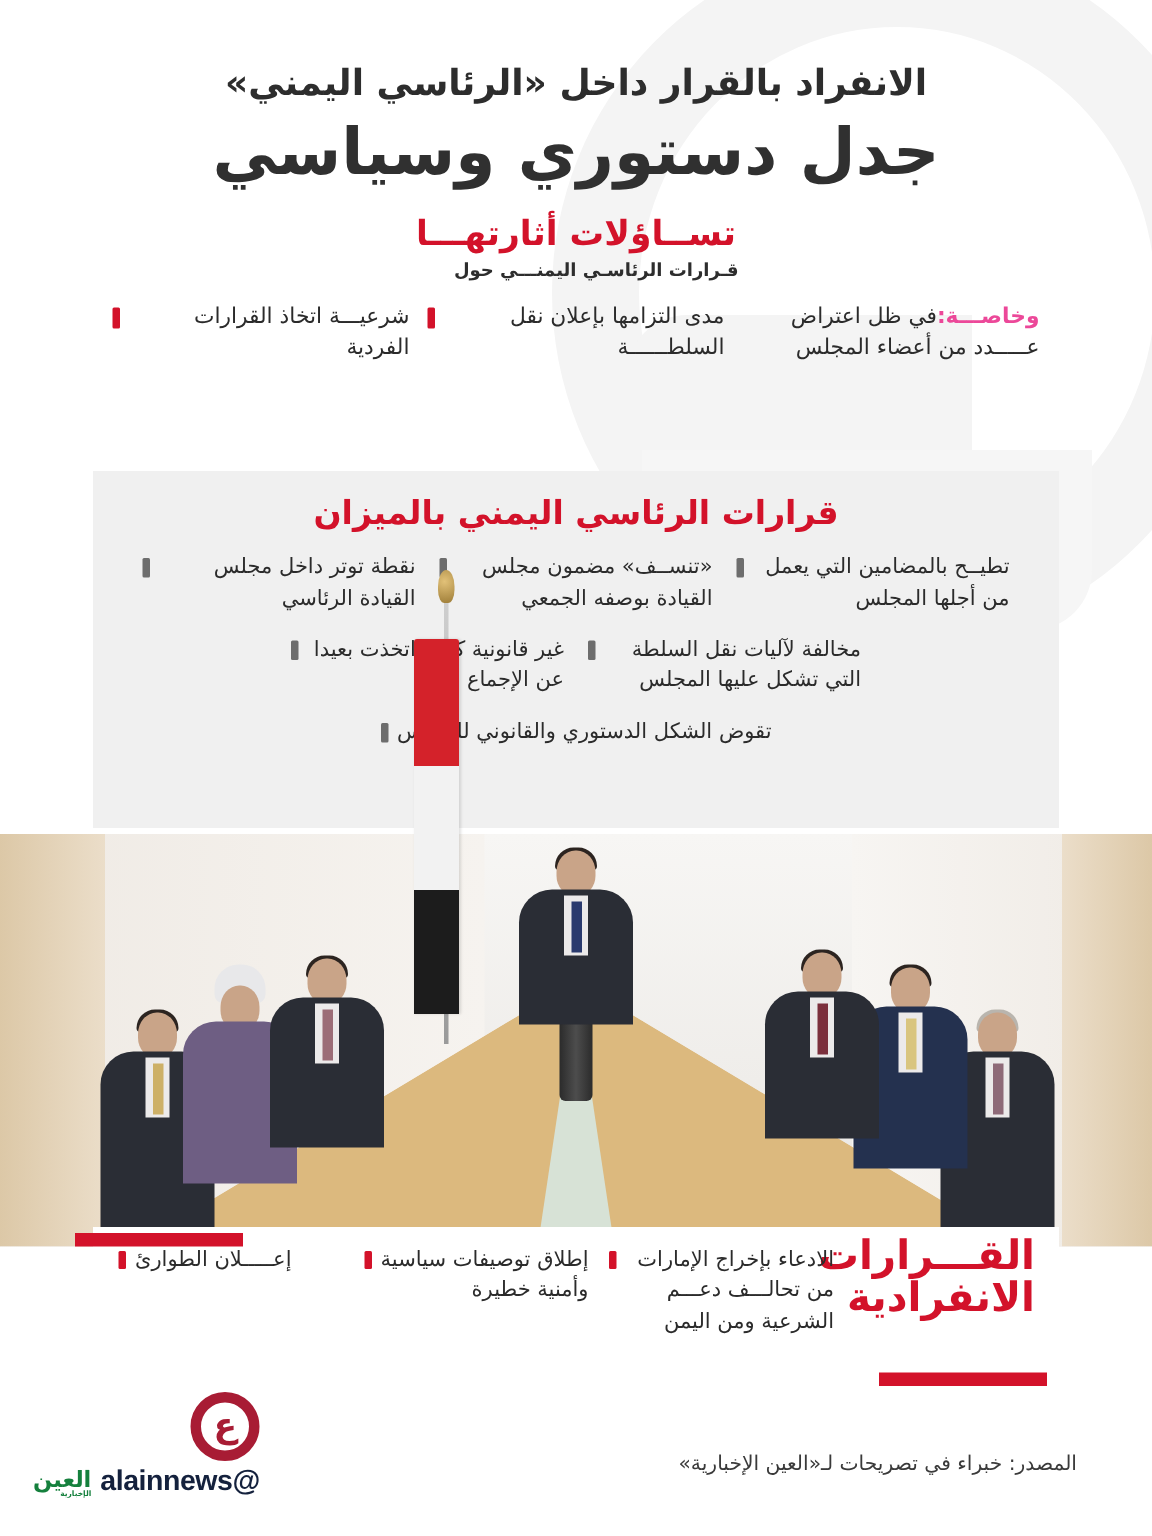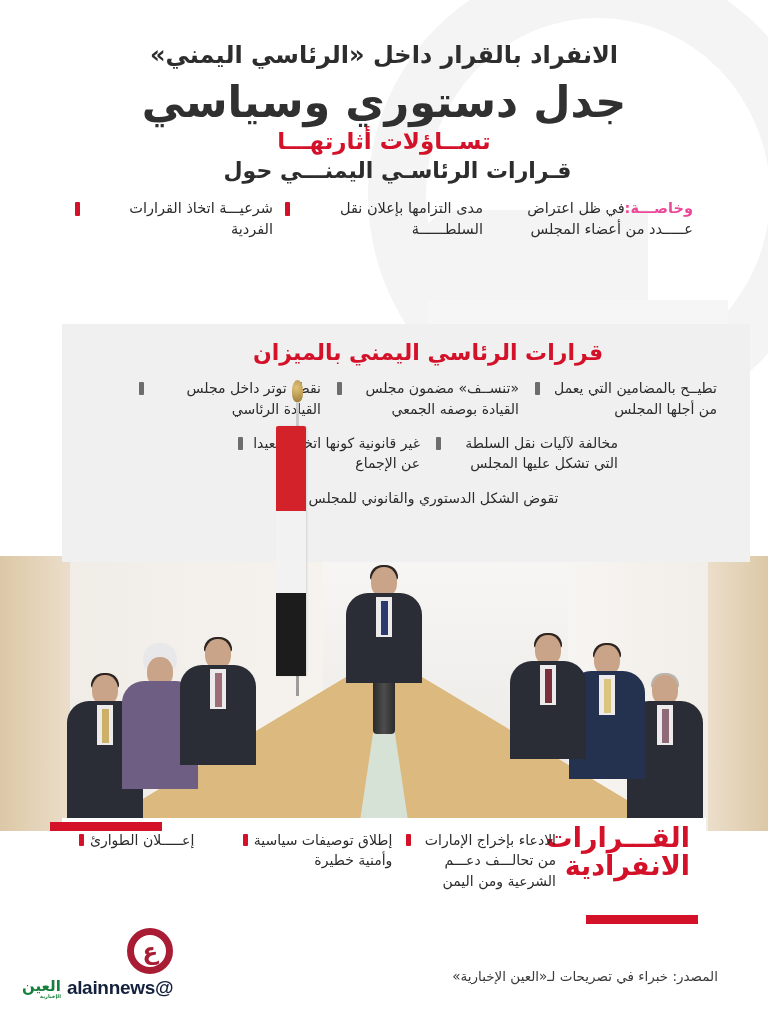--- a/index.html
+++ b/index.html
@@ -40,27 +40,27 @@
     letter-spacing:-.2px;line-height:1.25;
   }
   .headline{
     margin-top:8px;
     font-size:43px;font-weight:bold;color:#303030;
     line-height:1.15;
   }
 
   
   .q-title{
-    margin-top:1px;text-align:center;
+    margin-top:16px;text-align:center;
     font-size:23px;font-weight:bold;color:#d3122a;
     line-height:1.2;
   }
   .q-sub{
     margin-top:2px;text-align:center;
-    font-size:22px;font-weight:bold;color:#2d2d2d;
+    font-size:12px;font-weight:bold;color:#2d2d2d;
     line-height:1.2;
     margin-left:27px;
   }
   .q-row{
     margin:14px auto 0;width:660px;
     display:flex;flex-direction:row-reverse;justify-content:center;
     align-items:flex-start;gap:0;
   }
   .q-item{
     width:210px;padding:0 6px;box-sizing:border-box;
@@ -68,22 +68,22 @@
     font-size:14.5px;color:#2b2b2b;line-height:1.45;text-align:right;
   }
   .q-item .bullet{
     flex:0 0 auto;width:5px;height:14px;background:#d3122a;margin-top:4px;border-radius:1px;
   }
   .q-item .txt{flex:1 1 auto;}
   .q-item .hl{color:#ec4899;font-weight:bold;}
 
   
   .panel{
-    position:absolute;left:62px;top:324px;width:644px;height:238px;
-    background:#f0f0f0;z-index:2;padding-left:44px;
+    position:absolute;left:62px;top:314px;width:644px;height:238px;
+    background:#f0f0f0;z-index:2;
   }
   .panel-title{
     text-align:center;padding-top:16px;
     font-size:22px;font-weight:bold;color:#d3122a;line-height:1.2;
   }
   .panel-grid{
     margin-top:12px;display:flex;flex-direction:row-reverse;
     justify-content:center;flex-wrap:wrap;
     padding:0 14px;
   }

